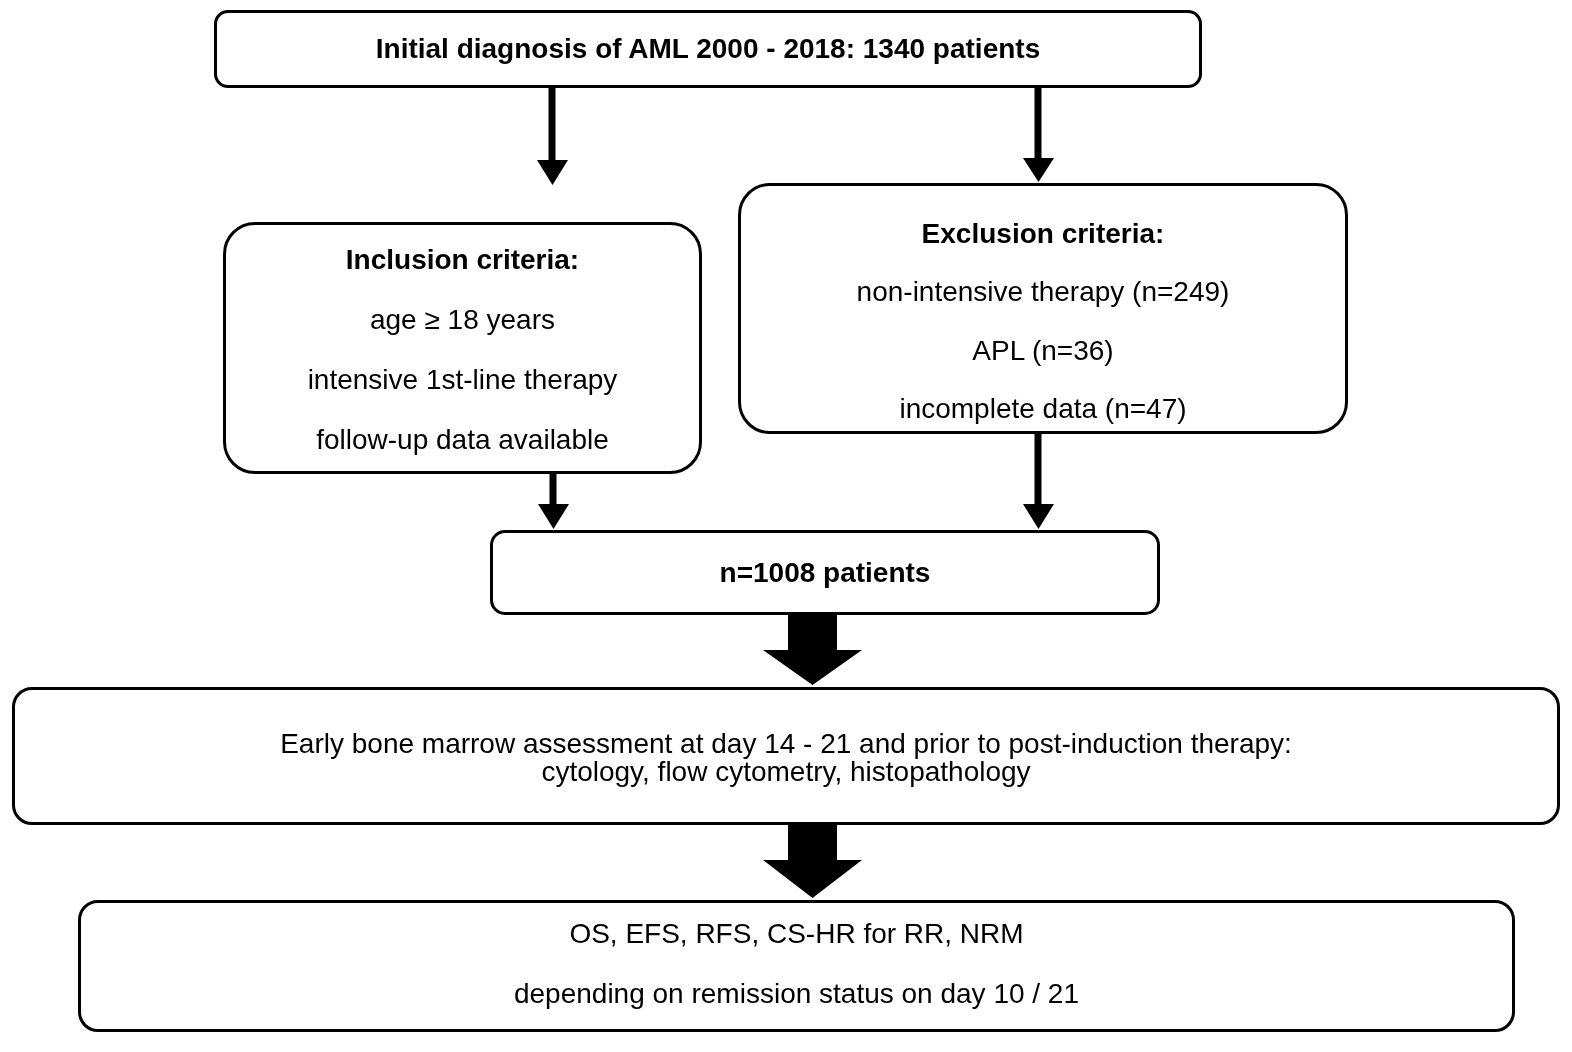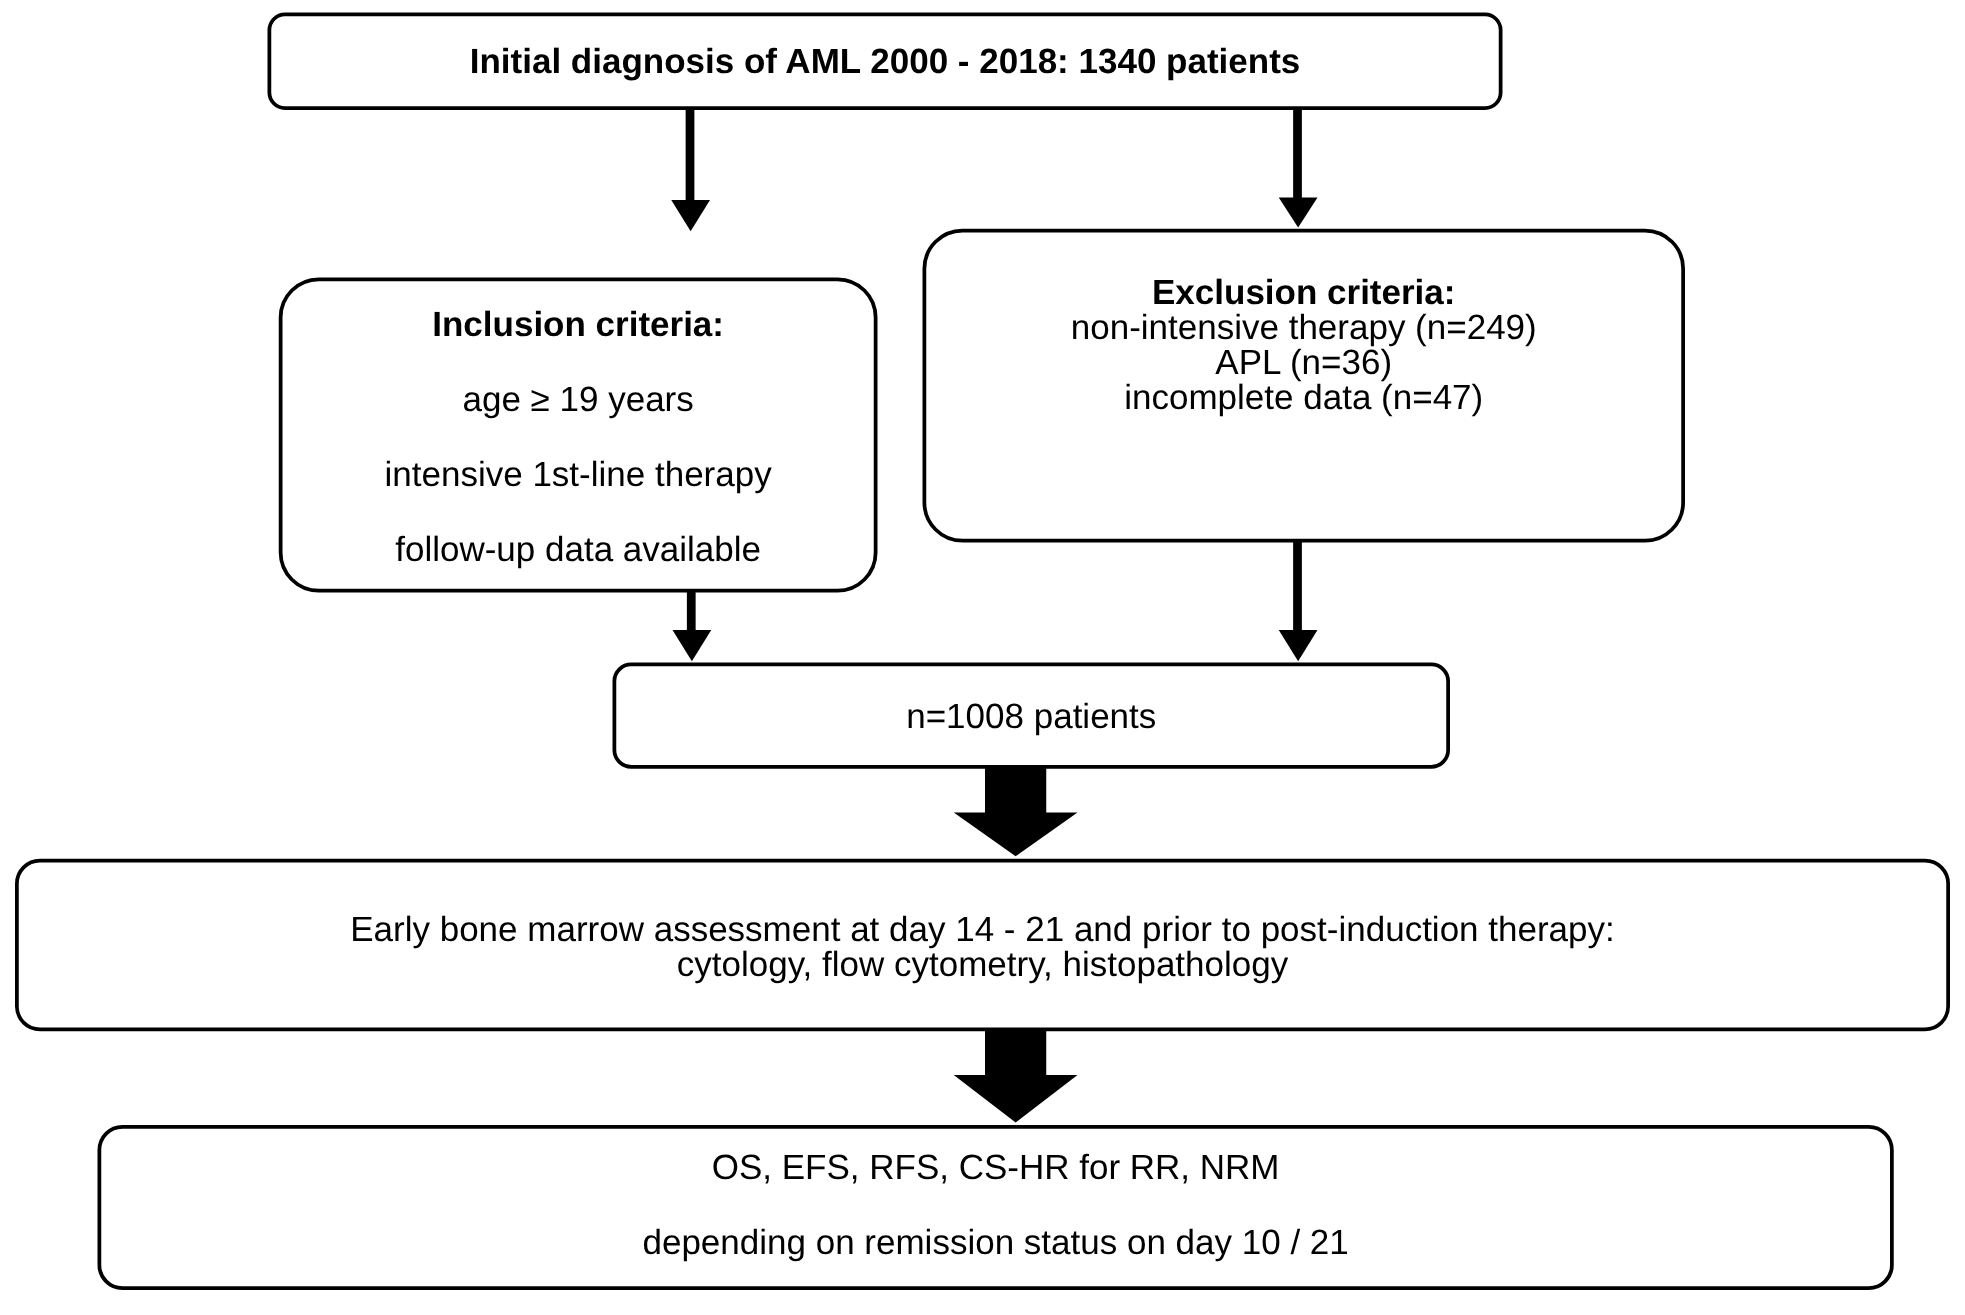--- a/index.html
+++ b/index.html
@@ -53,28 +53,29 @@
     width: 479px; height: 252px;
     border-radius: 32px;
     justify-content: space-between;
     padding: 21px 0 17px 0;
     margin-top: 36px;
   }
   .exclusion-box {
     left: 738px; top: 183px;
     width: 610px; height: 251px;
     border-radius: 32px;
+    justify-content: space-between;
     padding: 34px 0 8px 0;
   }
   .cohort-box {
     left: 490px; top: 530px;
     width: 670px; height: 85px;
     border-radius: 15px;
     justify-content: center;
-    font-weight: normal;
+    font-weight: bold;
   }
   .assessment-box {
     left: 12px; top: 687px;
     width: 1548px; height: 138px;
     border-radius: 20px;
     justify-content: flex-end;
     padding: 20px 0 36px 0;
   }
   .outcome-box {
     left: 78px; top: 900px;
@@ -115,21 +116,21 @@
 
     <polygon fill="#000000" points="788,824 837,824 837,860 862,860 812.5,898 763,860 788,860"></polygon>
   </svg>
 
   <div class="box top-box">
     <span class="line">Initial diagnosis of AML 2000 - 2018: 1340 patients</span>
   </div>
 
   <div class="box inclusion-box">
     <span class="line bold">Inclusion criteria:</span>
-    <span class="line">age ≥ 19 years</span>
+    <span class="line">age ≥ 18 years</span>
     <span class="line">intensive 1st-line therapy</span>
     <span class="line">follow-up data available</span>
   </div>
 
   <div class="box exclusion-box">
     <span class="line bold">Exclusion criteria:</span>
     <span class="line">non-intensive therapy (n=249)</span>
     <span class="line">APL (n=36)</span>
     <span class="line">incomplete data (n=47)</span>
   </div>

